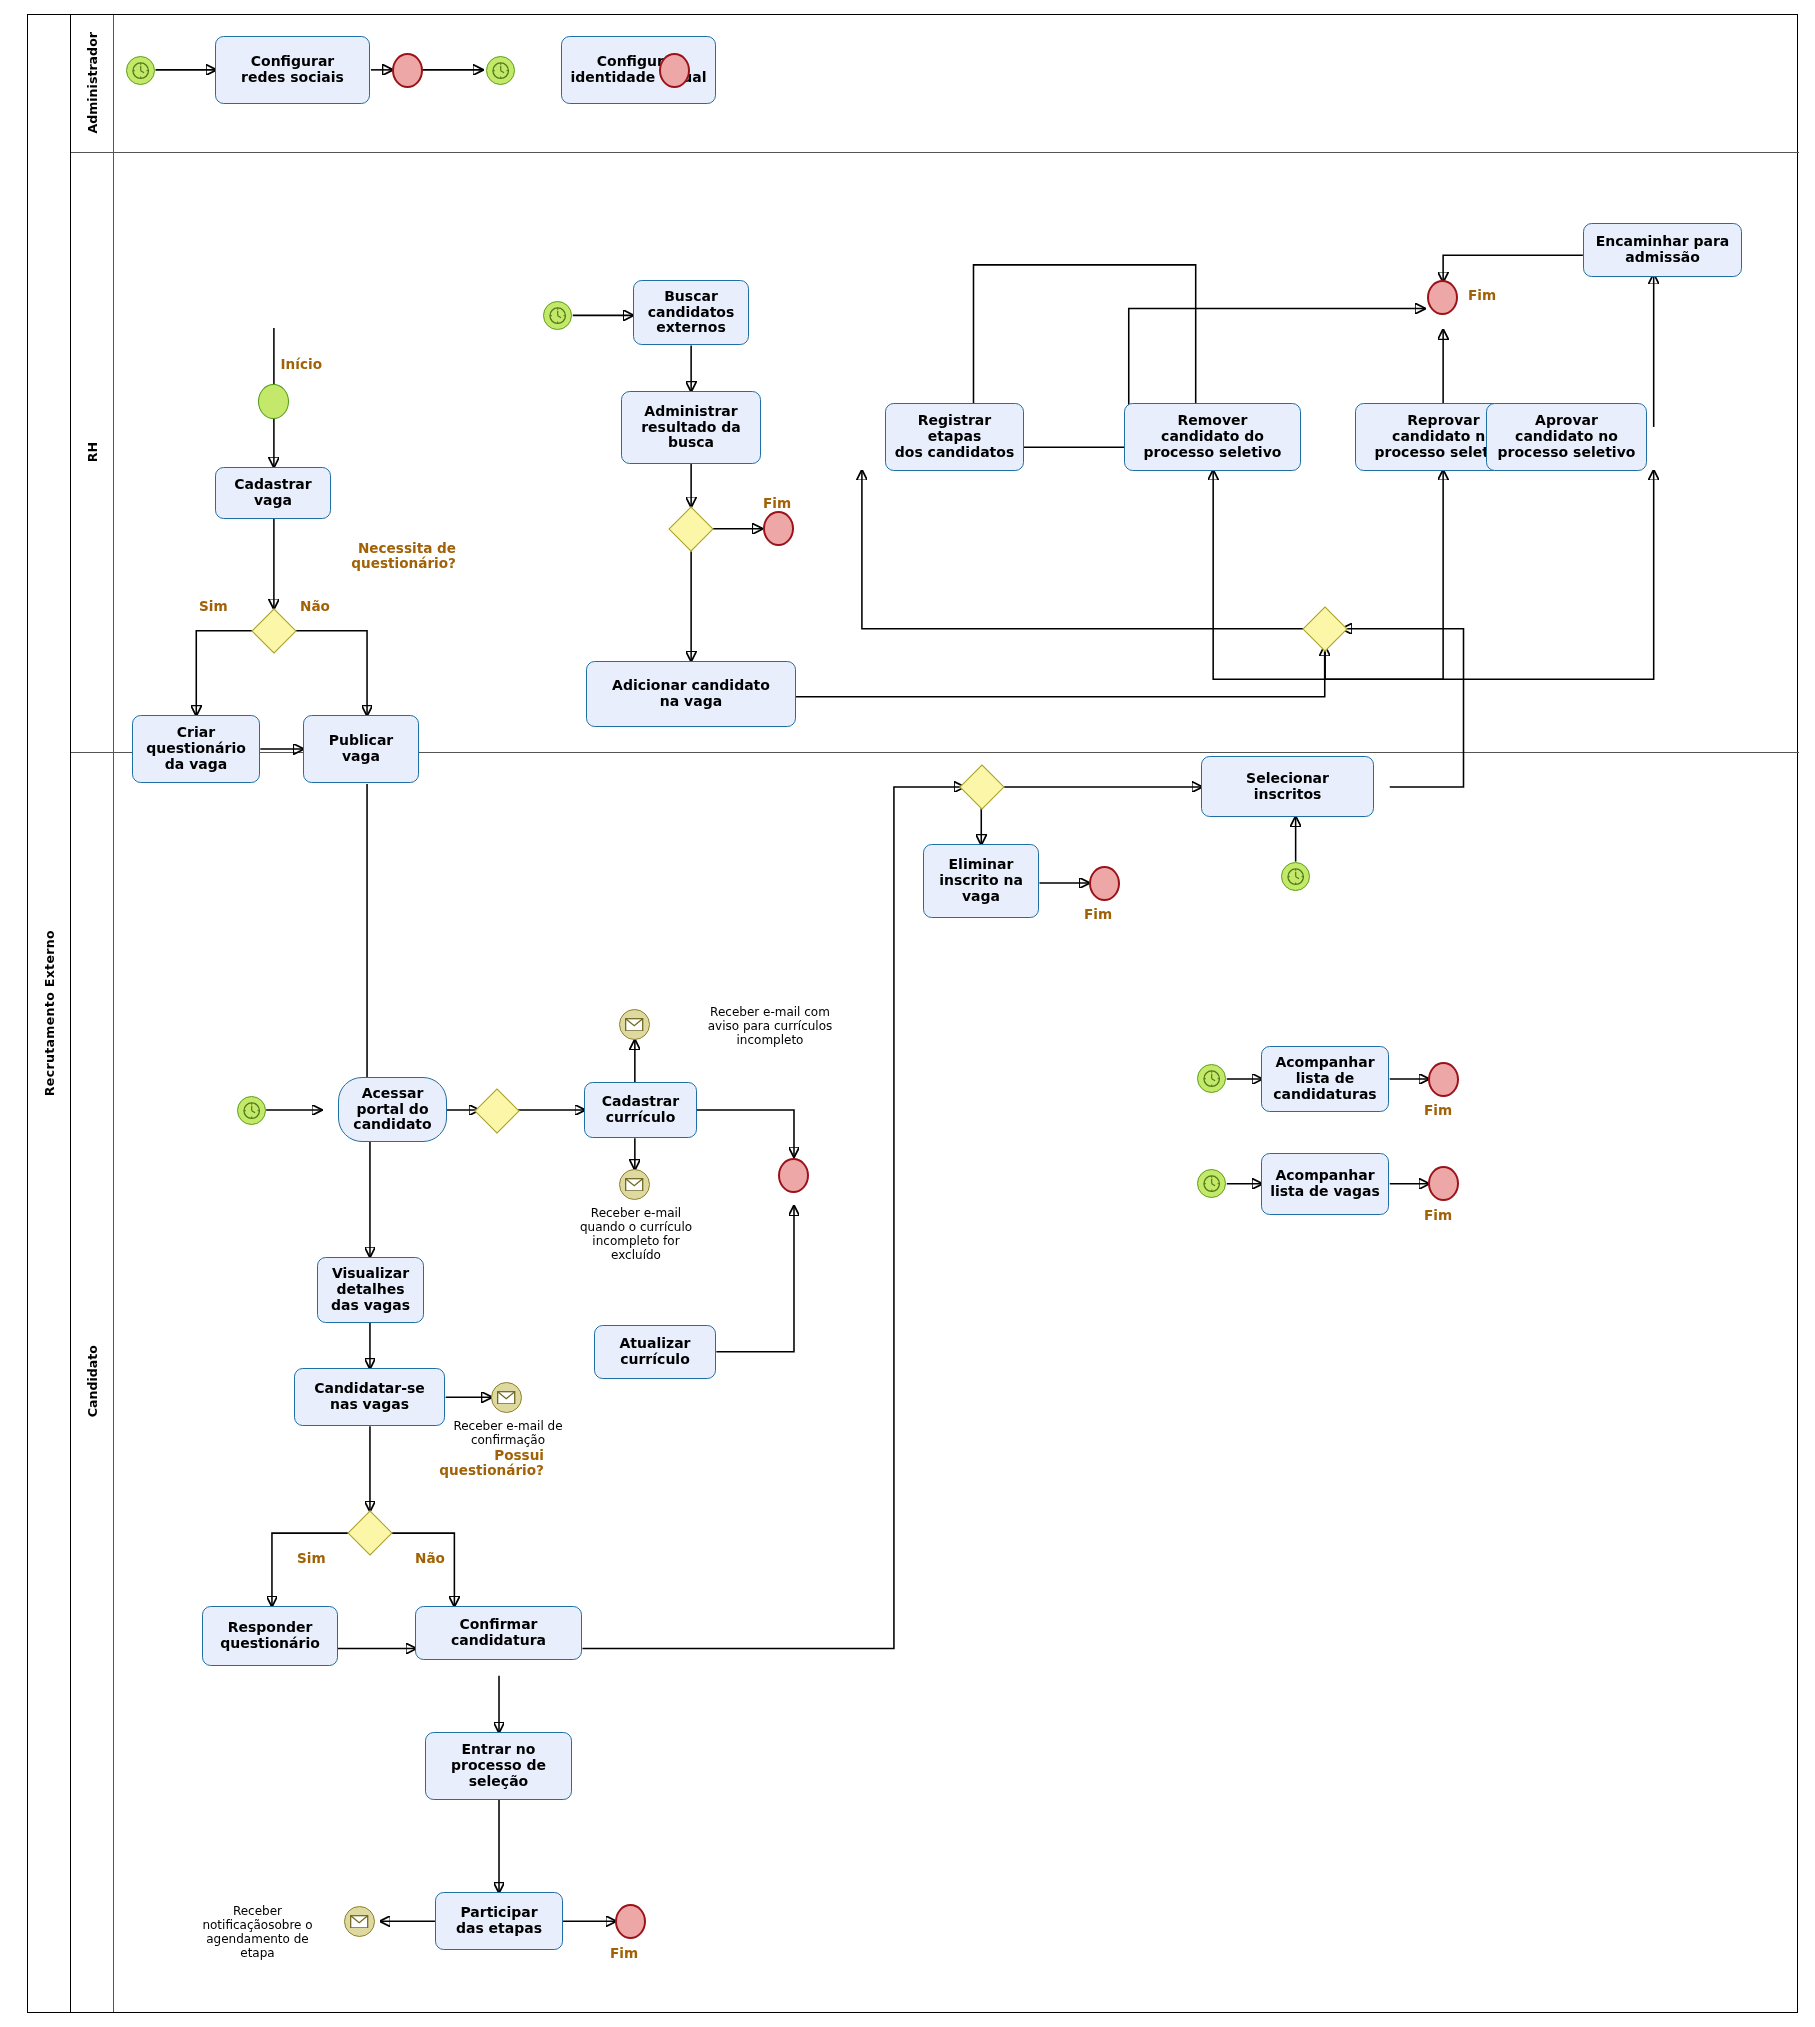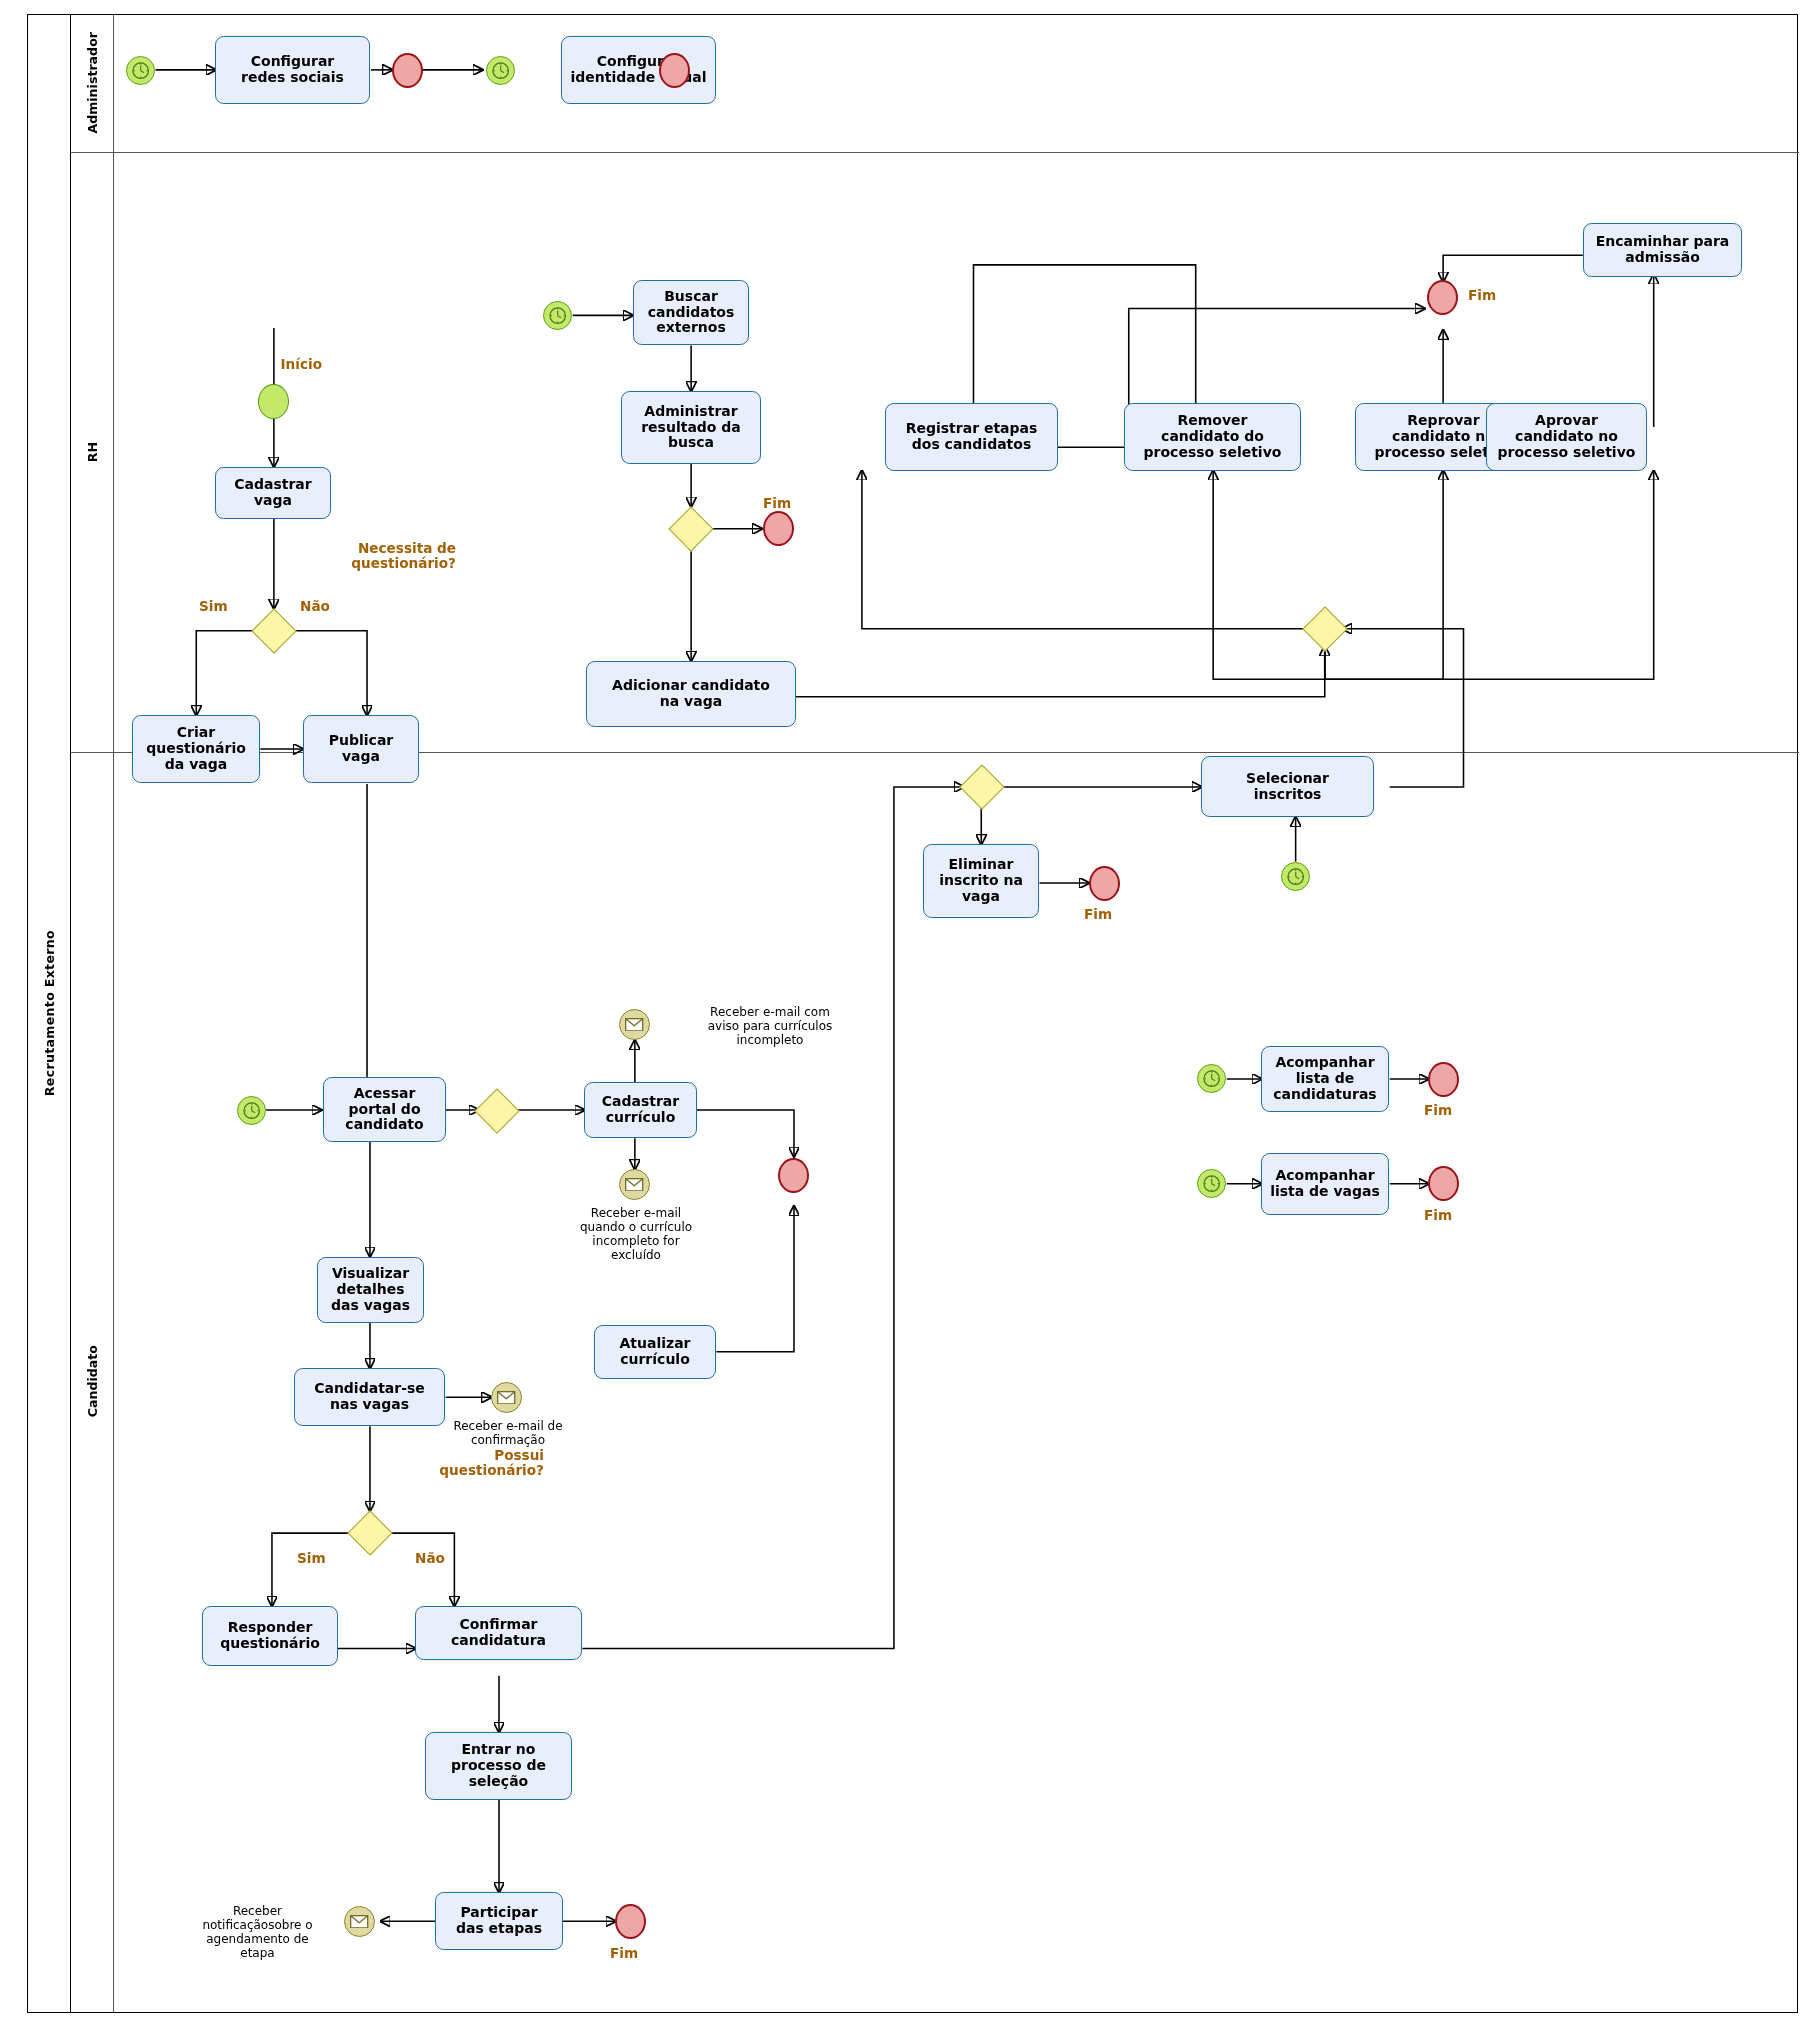--- a/index.html
+++ b/index.html
@@ -237,21 +237,21 @@
   </div>
   <div class="task" style="left:633px;top:280px;width:116px;height:65px;">Buscar<br>candidatos<br>externos</div>
   <div class="task" style="left:621px;top:391px;width:140px;height:73px;">Administrar<br>resultado da<br>busca</div>
 
   <div class="gw" style="left:675px;top:513px;width:32px;height:32px;"></div>
   <div class="lbl" style="left:763px;top:496px;">Fim</div>
   <div class="ev end" style="left:763px;top:511px;width:31px;height:35px;"></div>
 
   <div class="task" style="left:586px;top:661px;width:210px;height:66px;">Adicionar candidato<br>na vaga</div>
 
-  <div class="task" style="left:885px;top:403px;width:173px;height:68px;">Registrar etapas<br>dos candidatos</div>
+  <div class="task" style="left:885px;top:403px;width:139px;height:68px;">Registrar etapas<br>dos candidatos</div>
   <div class="task" style="left:1124px;top:403px;width:177px;height:68px;">Remover<br>candidato do<br>processo seletivo</div>
   <div class="task" style="left:1355px;top:403px;width:177px;height:68px;">Reprovar<br>candidato no<br>processo seletivo</div>
   <div class="task" style="left:1486px;top:403px;width:161px;height:68px;">Aprovar<br>candidato no<br>processo seletivo</div>
   <div class="task" style="left:1583px;top:223px;width:159px;height:54px;">Encaminhar para<br>admissão</div>
 
   <div class="ev end" style="left:1427px;top:280px;width:31px;height:35px;"></div>
   <div class="lbl" style="left:1468px;top:288px;">Fim</div>
 
   <div class="gw" style="left:1309px;top:613px;width:32px;height:32px;"></div>
 
@@ -279,21 +279,21 @@
     <svg width="19.4" height="19.4" viewBox="0 0 20 20">
       <circle cx="10" cy="10" r="8" fill="none" stroke="#4f7a17" stroke-width="1.3"></circle>
       <line x1="10" y1="10" x2="10" y2="5" stroke="#4f7a17" stroke-width="1.2"></line>
       <line x1="10" y1="10" x2="13.5" y2="12" stroke="#4f7a17" stroke-width="1.2"></line>
       <line x1="10" y1="2" x2="10" y2="4" stroke="#4f7a17" stroke-width="1"></line>
       <line x1="10" y1="16" x2="10" y2="18" stroke="#4f7a17" stroke-width="1"></line>
       <line x1="2" y1="10" x2="4" y2="10" stroke="#4f7a17" stroke-width="1"></line>
       <line x1="16" y1="10" x2="18" y2="10" stroke="#4f7a17" stroke-width="1"></line>
     </svg>
   </div>
-  <div class="task" style="left:323px;top:1077px;width:123px;height:65px;">Acessar<br>portal do<br>candidato</div>
+  <div class="task" style="left:338px;top:1077px;width:109px;height:65px;border-radius:24px;">Acessar<br>portal do<br>candidato</div>
 
   <div class="gw" style="left:481px;top:1095px;width:32px;height:32px;"></div>
 
   <div class="task" style="left:584px;top:1082px;width:113px;height:56px;">Cadastrar<br>currículo</div>
 
   <div class="ev msg" style="left:619px;top:1009px;width:31px;height:31px;">
     <svg width="18.4" height="13.6" viewBox="0 0 19 14">
       <rect x="0.7" y="0.7" width="17.6" height="12.6" fill="#fff" stroke="#6f6620" stroke-width="1.3"></rect>
       <path d="M 0.7 0.7 L 9.5 8 L 18.3 0.7" fill="none" stroke="#6f6620" stroke-width="1.3"></path>
     </svg>

